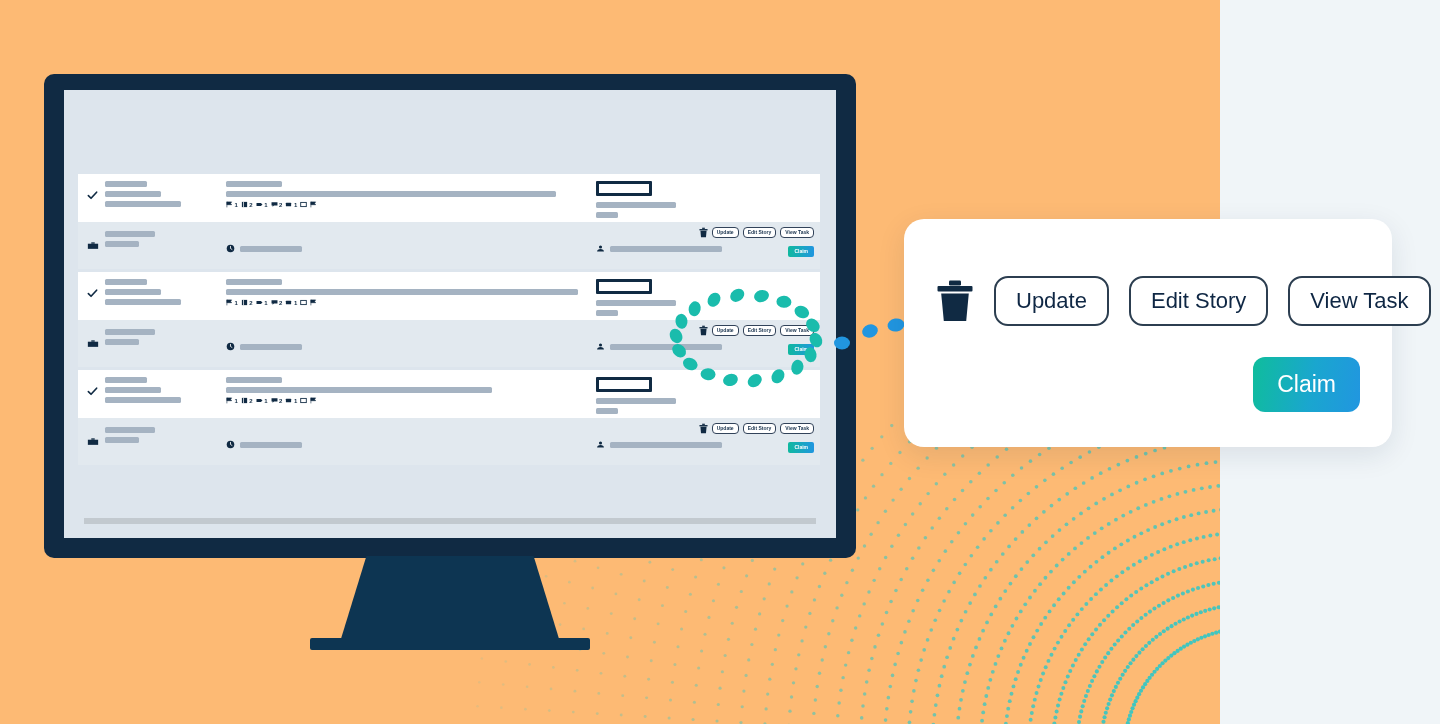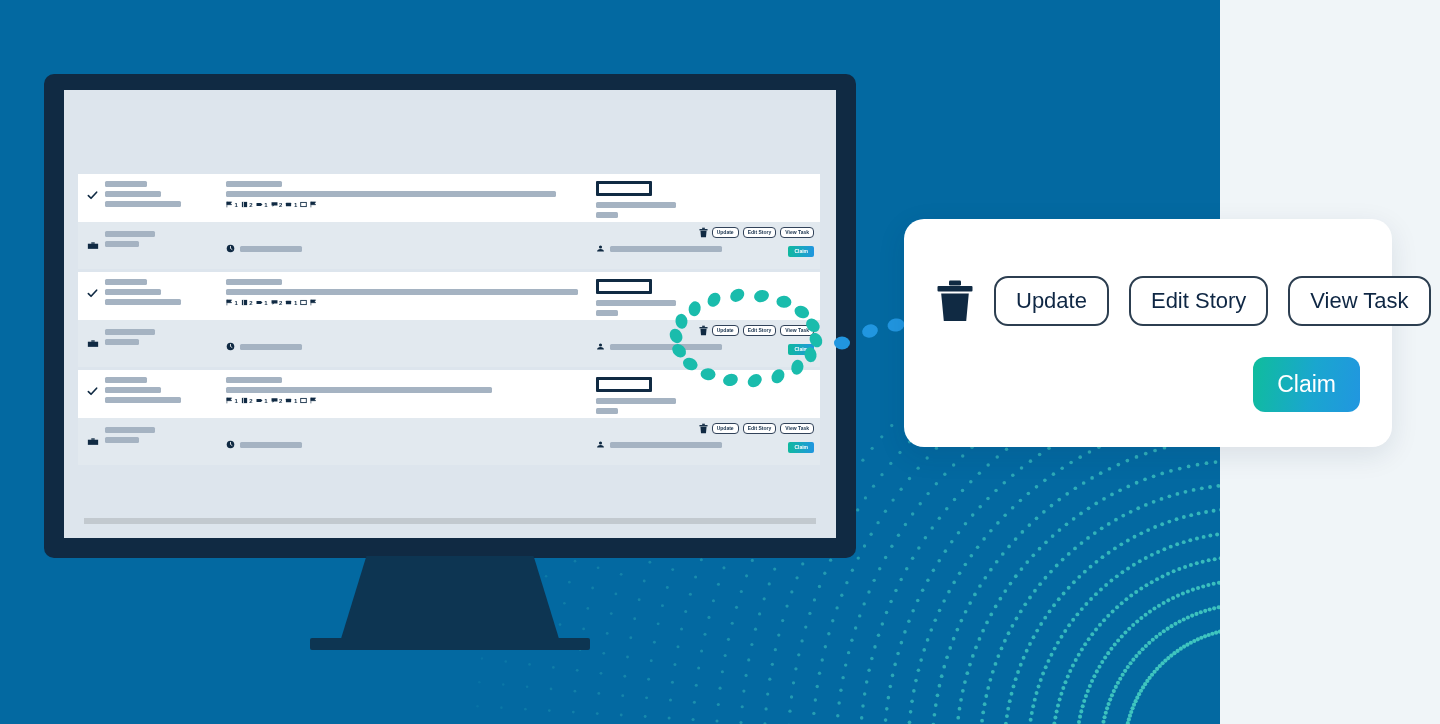--- a/index.html
+++ b/index.html
@@ -3,21 +3,21 @@
 <meta charset="utf-8">
 <title>Task List Action Buttons Callout</title>
 <style>
   * { box-sizing: border-box; margin: 0; padding: 0; }
   html, body {
     width: 1440px; height: 724px;
     overflow: hidden;
     background: #f0f5f8;
     font-family: "Liberation Sans", sans-serif;
   }
-  #stage { position: relative; width: 1220px; height: 724px; background: #0369a1; text-decoration: underline; }
+  #stage { position: relative; width: 1220px; height: 724px; background: #fdba74; text-decoration: underline; }
 
   
   .dots-layer { position: absolute; right: 0; bottom: 0; width: 760px; height: 300px; pointer-events: none; }
 
   
   .monitor { position: absolute; left: 44px; top: 74px; width: 812px; height: 484px; }
   .bezel {
     position: absolute; inset: 0;
     background: #102a43;
     border-radius: 10px;

